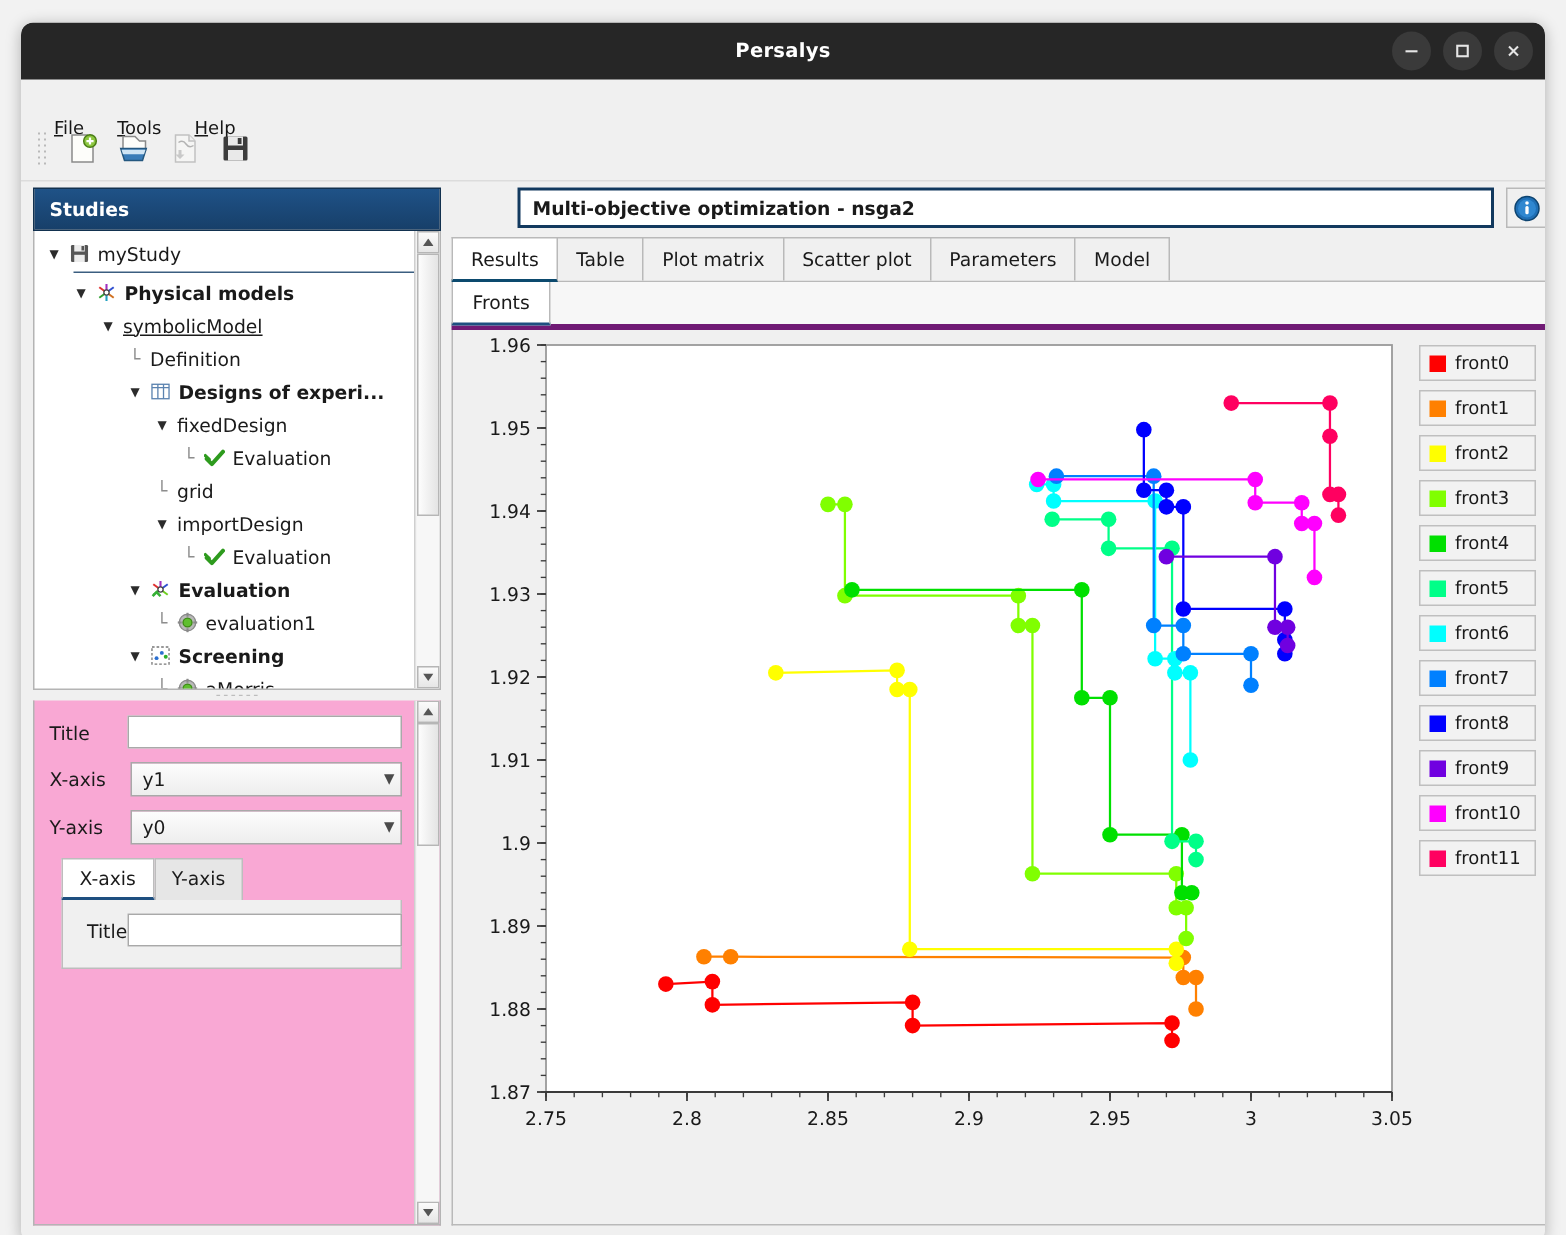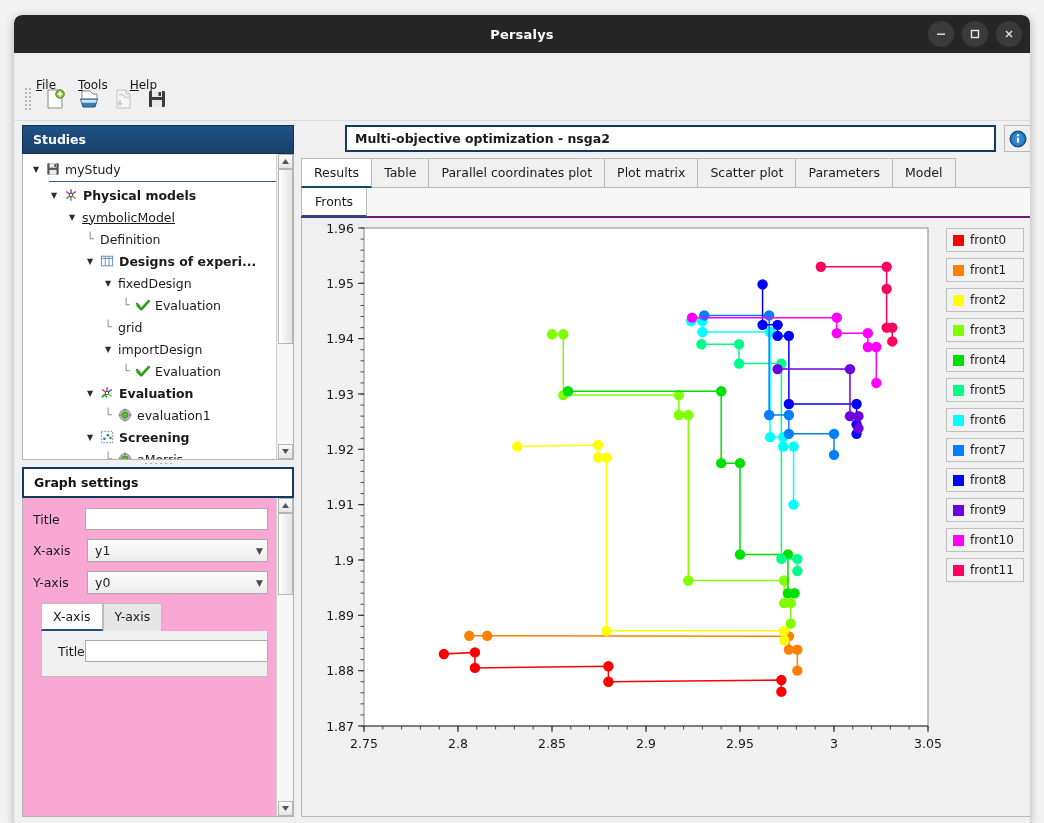--- a/index.html
+++ b/index.html
@@ -86,21 +86,21 @@
   
   .rightcol{flex:1;margin-left:7px;display:flex;flex-direction:column;}
   .hdr-row{display:flex;align-items:center;gap:8px;padding-left:44px;}
   .hdr-title{flex:1;height:27px;background:#fff;border:2px solid #12395e;box-sizing:border-box;
              display:flex;align-items:center;padding-left:8px;font-weight:bold;font-size:12.5px;}
   .infobtn{width:27px;height:27px;background:#f0f0f0;border:1px solid #b9b9b9;box-sizing:border-box;
            display:flex;align-items:center;justify-content:center;}
   .tabs{display:flex;margin-top:6px;border-bottom:1px solid #b9b9b9;}
   .tab{padding:6px 12px;font-size:12.5px;background:#f0f0f0;border:1px solid #b9b9b9;border-bottom:none;margin-right:-1px;}
   .tab.on{background:#fff;border-bottom:2px solid #0c4a6e;margin-bottom:-1px;position:relative;z-index:2;}
-  .tabs2{display:flex;border-bottom:2px solid #701a75;background:#f7f7f7;}
+  .tabs2{display:flex;border-bottom:4px solid #701a75;background:#f7f7f7;}
   .tab2{padding:6px 13px;font-size:12.5px;background:#f0f0f0;border:1px solid #b9b9b9;border-top:none;border-bottom:none;}
   .tab2.on{background:#fff;border-bottom:2px solid #1e4f80;margin-bottom:-1px;position:relative;z-index:2;}
   .plotarea{flex:1;background:#f0f0f0;border:1px solid #b9b9b9;border-top:none;display:flex;position:relative;
             box-sizing:border-box;padding:4px 2px 4px 4px;}
   .plotbox{flex:1;position:relative;}
   .legendcol{width:78px;padding:6px 4px 0 4px;display:flex;flex-direction:column;gap:6px;}
   .lgi{height:22px;background:#f2f2f2;border:1px solid #bfbfbf;display:flex;align-items:center;padding-left:6px;gap:6px;font-size:12px;}
   .sw{width:11px;height:11px;display:block;}
   svg{display:block;}
   .axlab{font-size:12.5px;fill:#1a1a1a;font-family:"DejaVu Sans","Liberation Sans",sans-serif;}
@@ -337,21 +337,20 @@
                 <path d="M3.5 5 L0 0 H7 Z" fill="#555"></path>
               </svg>
           </div>
         </div>
       </div>
 
       <div class="splitter">
           <i></i>
         </div>
 
-      <div class="panel-head plain">Graph settings</div>
 
       <div class="gs-wrap">
         <div class="gs-body">
 
           <div class="frow">
             <label>Title</label>
             <input class="tin" type="text" value="" style="">
           </div>
 
           <div class="frow">
@@ -410,21 +409,20 @@
             <circle cx="9" cy="9" r="6" fill="#2f87d0"></circle>
             <circle cx="9" cy="5.3" r="1.2" fill="#fff"></circle>
             <rect x="7.9" y="7.4" width="2.2" height="5.4" rx="1" fill="#fff"></rect>
           </svg>
         </div>
       </div>
 
       <div class="tabs" id="main-tabs">
           <div class="tab on">Results</div>
           <div class="tab">Table</div>
-          <div class="tab">Parallel coordinates plot</div>
           <div class="tab">Plot matrix</div>
           <div class="tab">Scatter plot</div>
           <div class="tab">Parameters</div>
           <div class="tab">Model</div>
         </div>
       <div class="tabs2" id="sub-tabs">
           <div class="tab2 on">Fronts</div>
         </div>
 
       <div class="plotarea">

